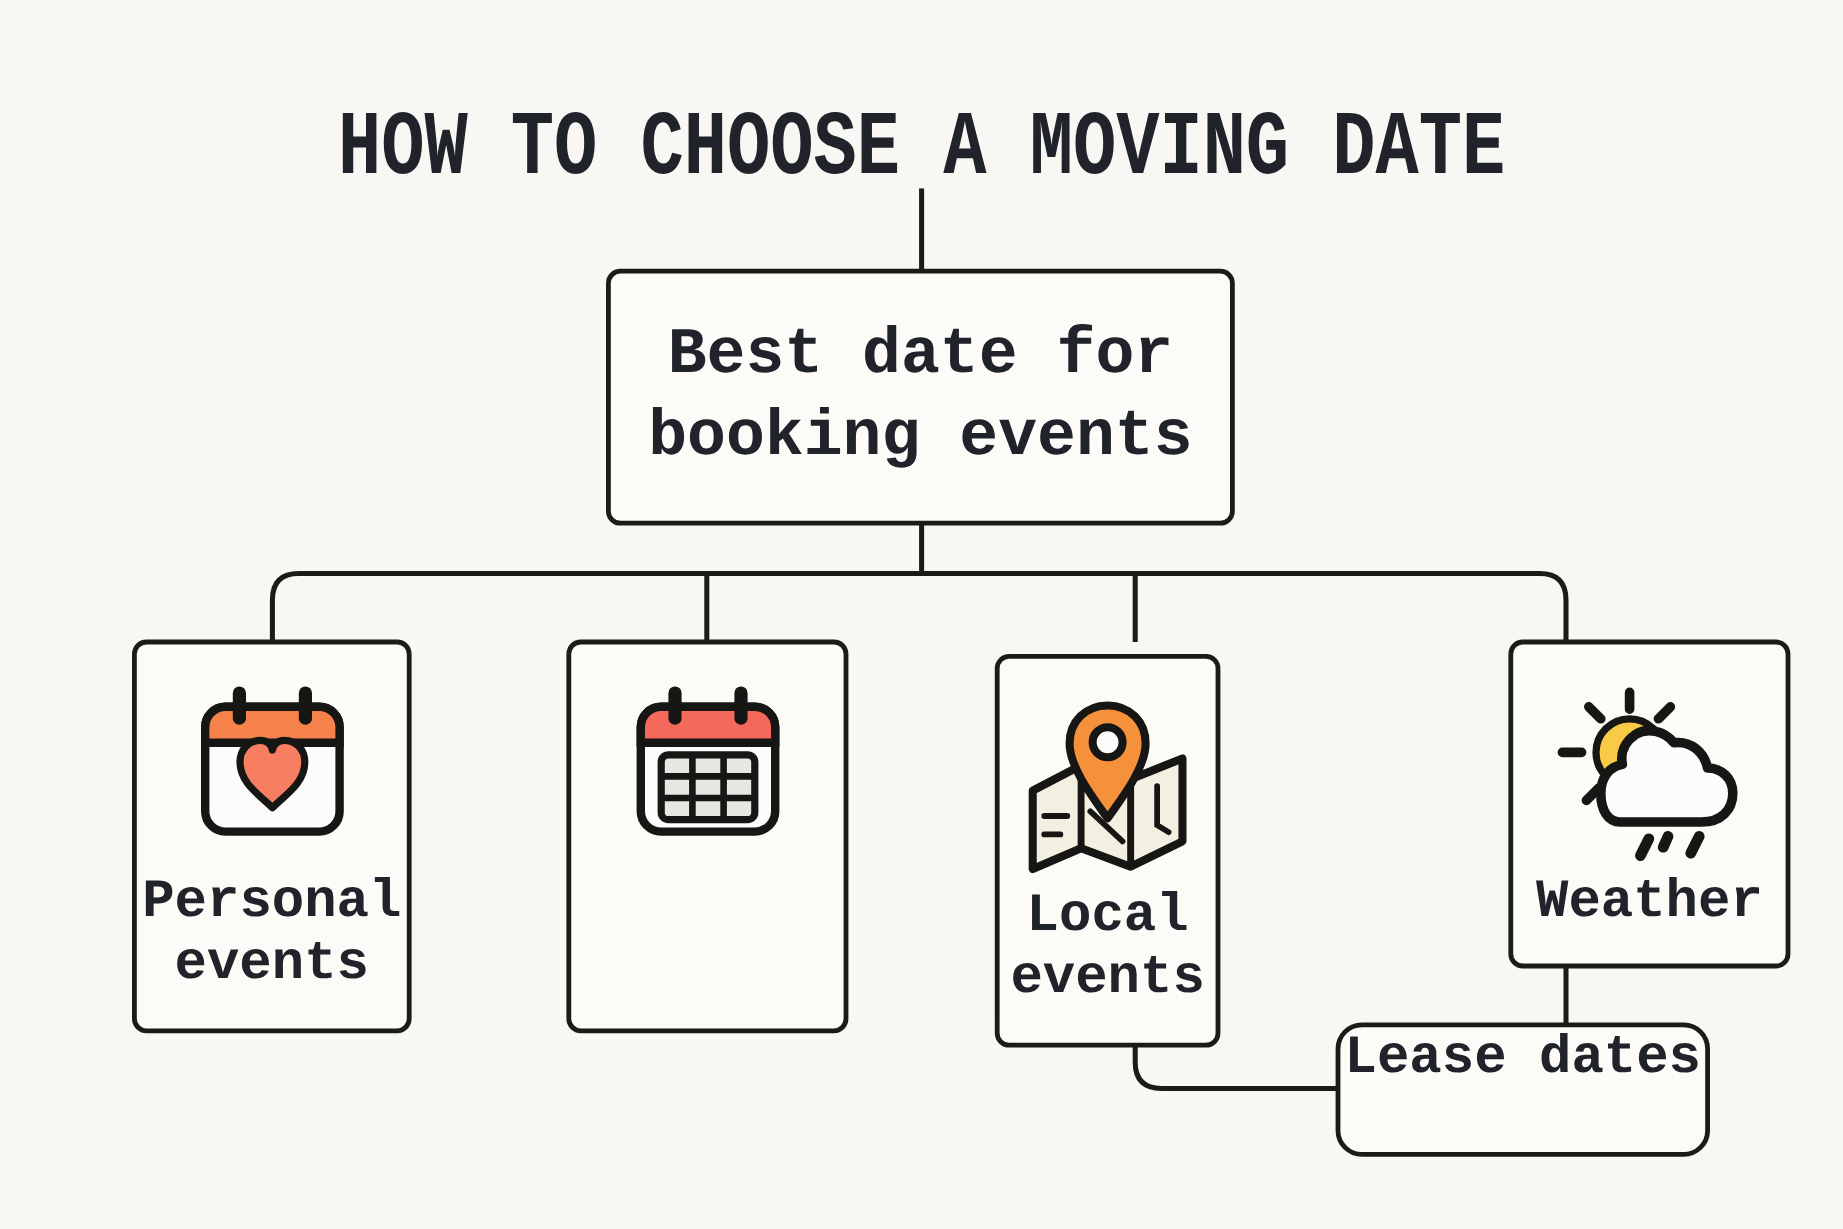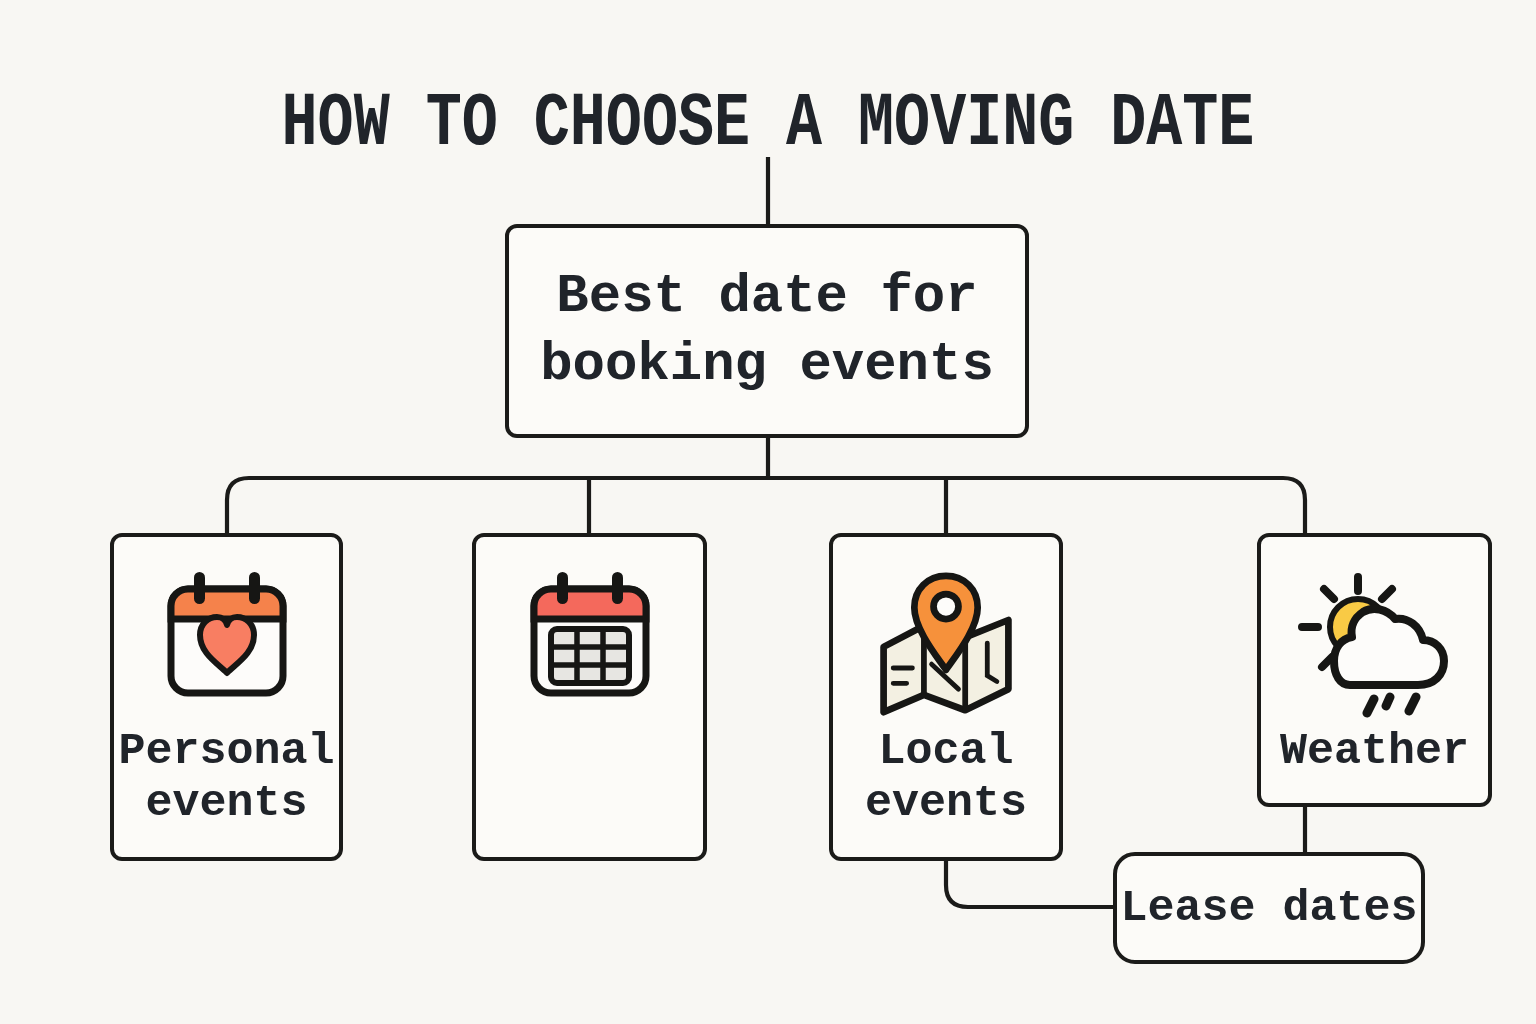--- a/index.html
+++ b/index.html
@@ -40,28 +40,28 @@
     text-align: center;
   }
   .node.factor { top: 533px; height: 328px; }
   .node.factor .icon-wrap { flex: 1; display: flex; align-items: flex-start; justify-content: center; padding-top: 28px; }
   .node.factor .label {
     font-size: 45px; font-weight: 600; line-height: 1.17;
     text-align: center; margin-bottom: 26px; color: var(--ink);
   }
   #node-personal { left: 110px;  width: 233px; }
   #node-peak     { left: 472px;  width: 235px; }
-  #node-local    { left: 829px;  width: 234px; }
+  #node-local    { left: 829px;  width: 188px; margin-top: 12px; }
   #node-weather  { left: 1257px; width: 235px; height: 274px; }
   #node-weather .icon-wrap { padding-top: 32px; }
   #node-weather .label { margin-bottom: 24px; }
 
   .node.lease {
     left: 1113px; top: 852px; width: 312px; height: 112px;
-    border-radius: 22px; justify-content: center;
+    border-radius: 22px; 
     font-size: 45px; font-weight: 600; text-align: center;
   }
 
   
   .stroke-ink   { stroke: #161614; fill: none; }
   .fill-ink     { fill: #161614; }
   .fill-white   { fill: var(--white, #FDFCFA); }
   .fill-orange  { fill: var(--orange, #F5824B); }
   .fill-salmon  { fill: var(--salmon, #F4695C); }
   .fill-heart   { fill: var(--heart, #F87E62); }

